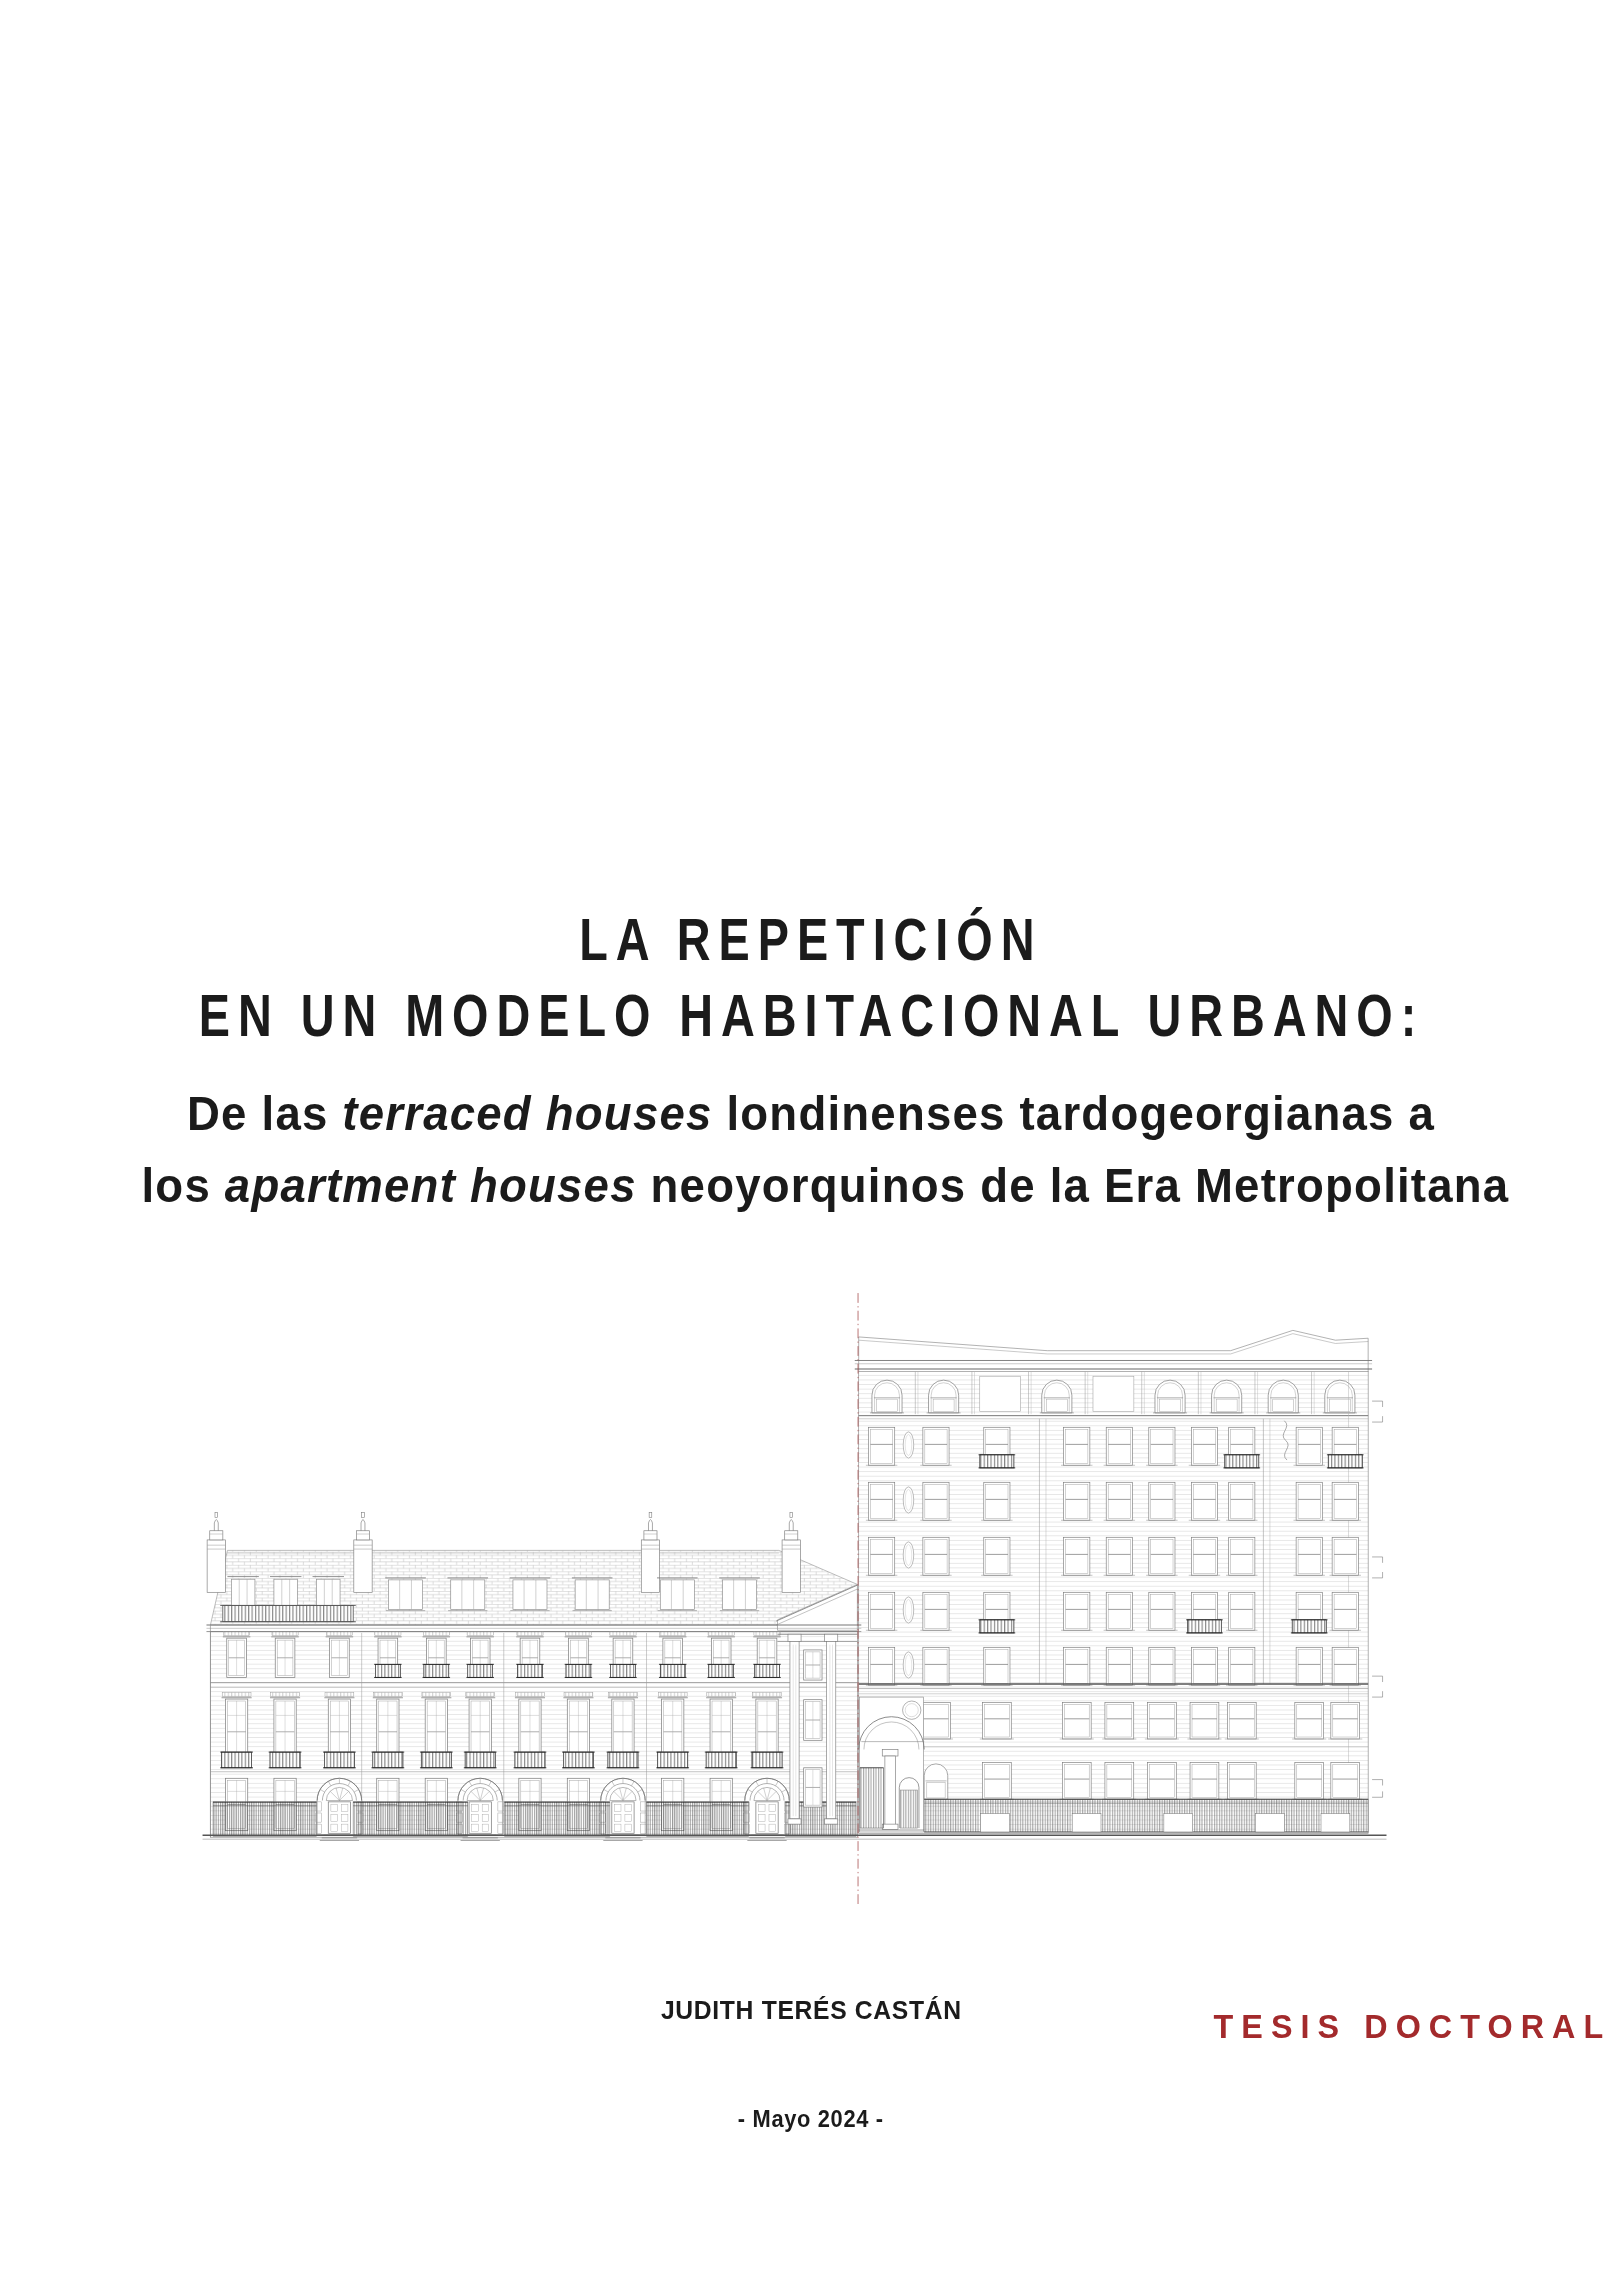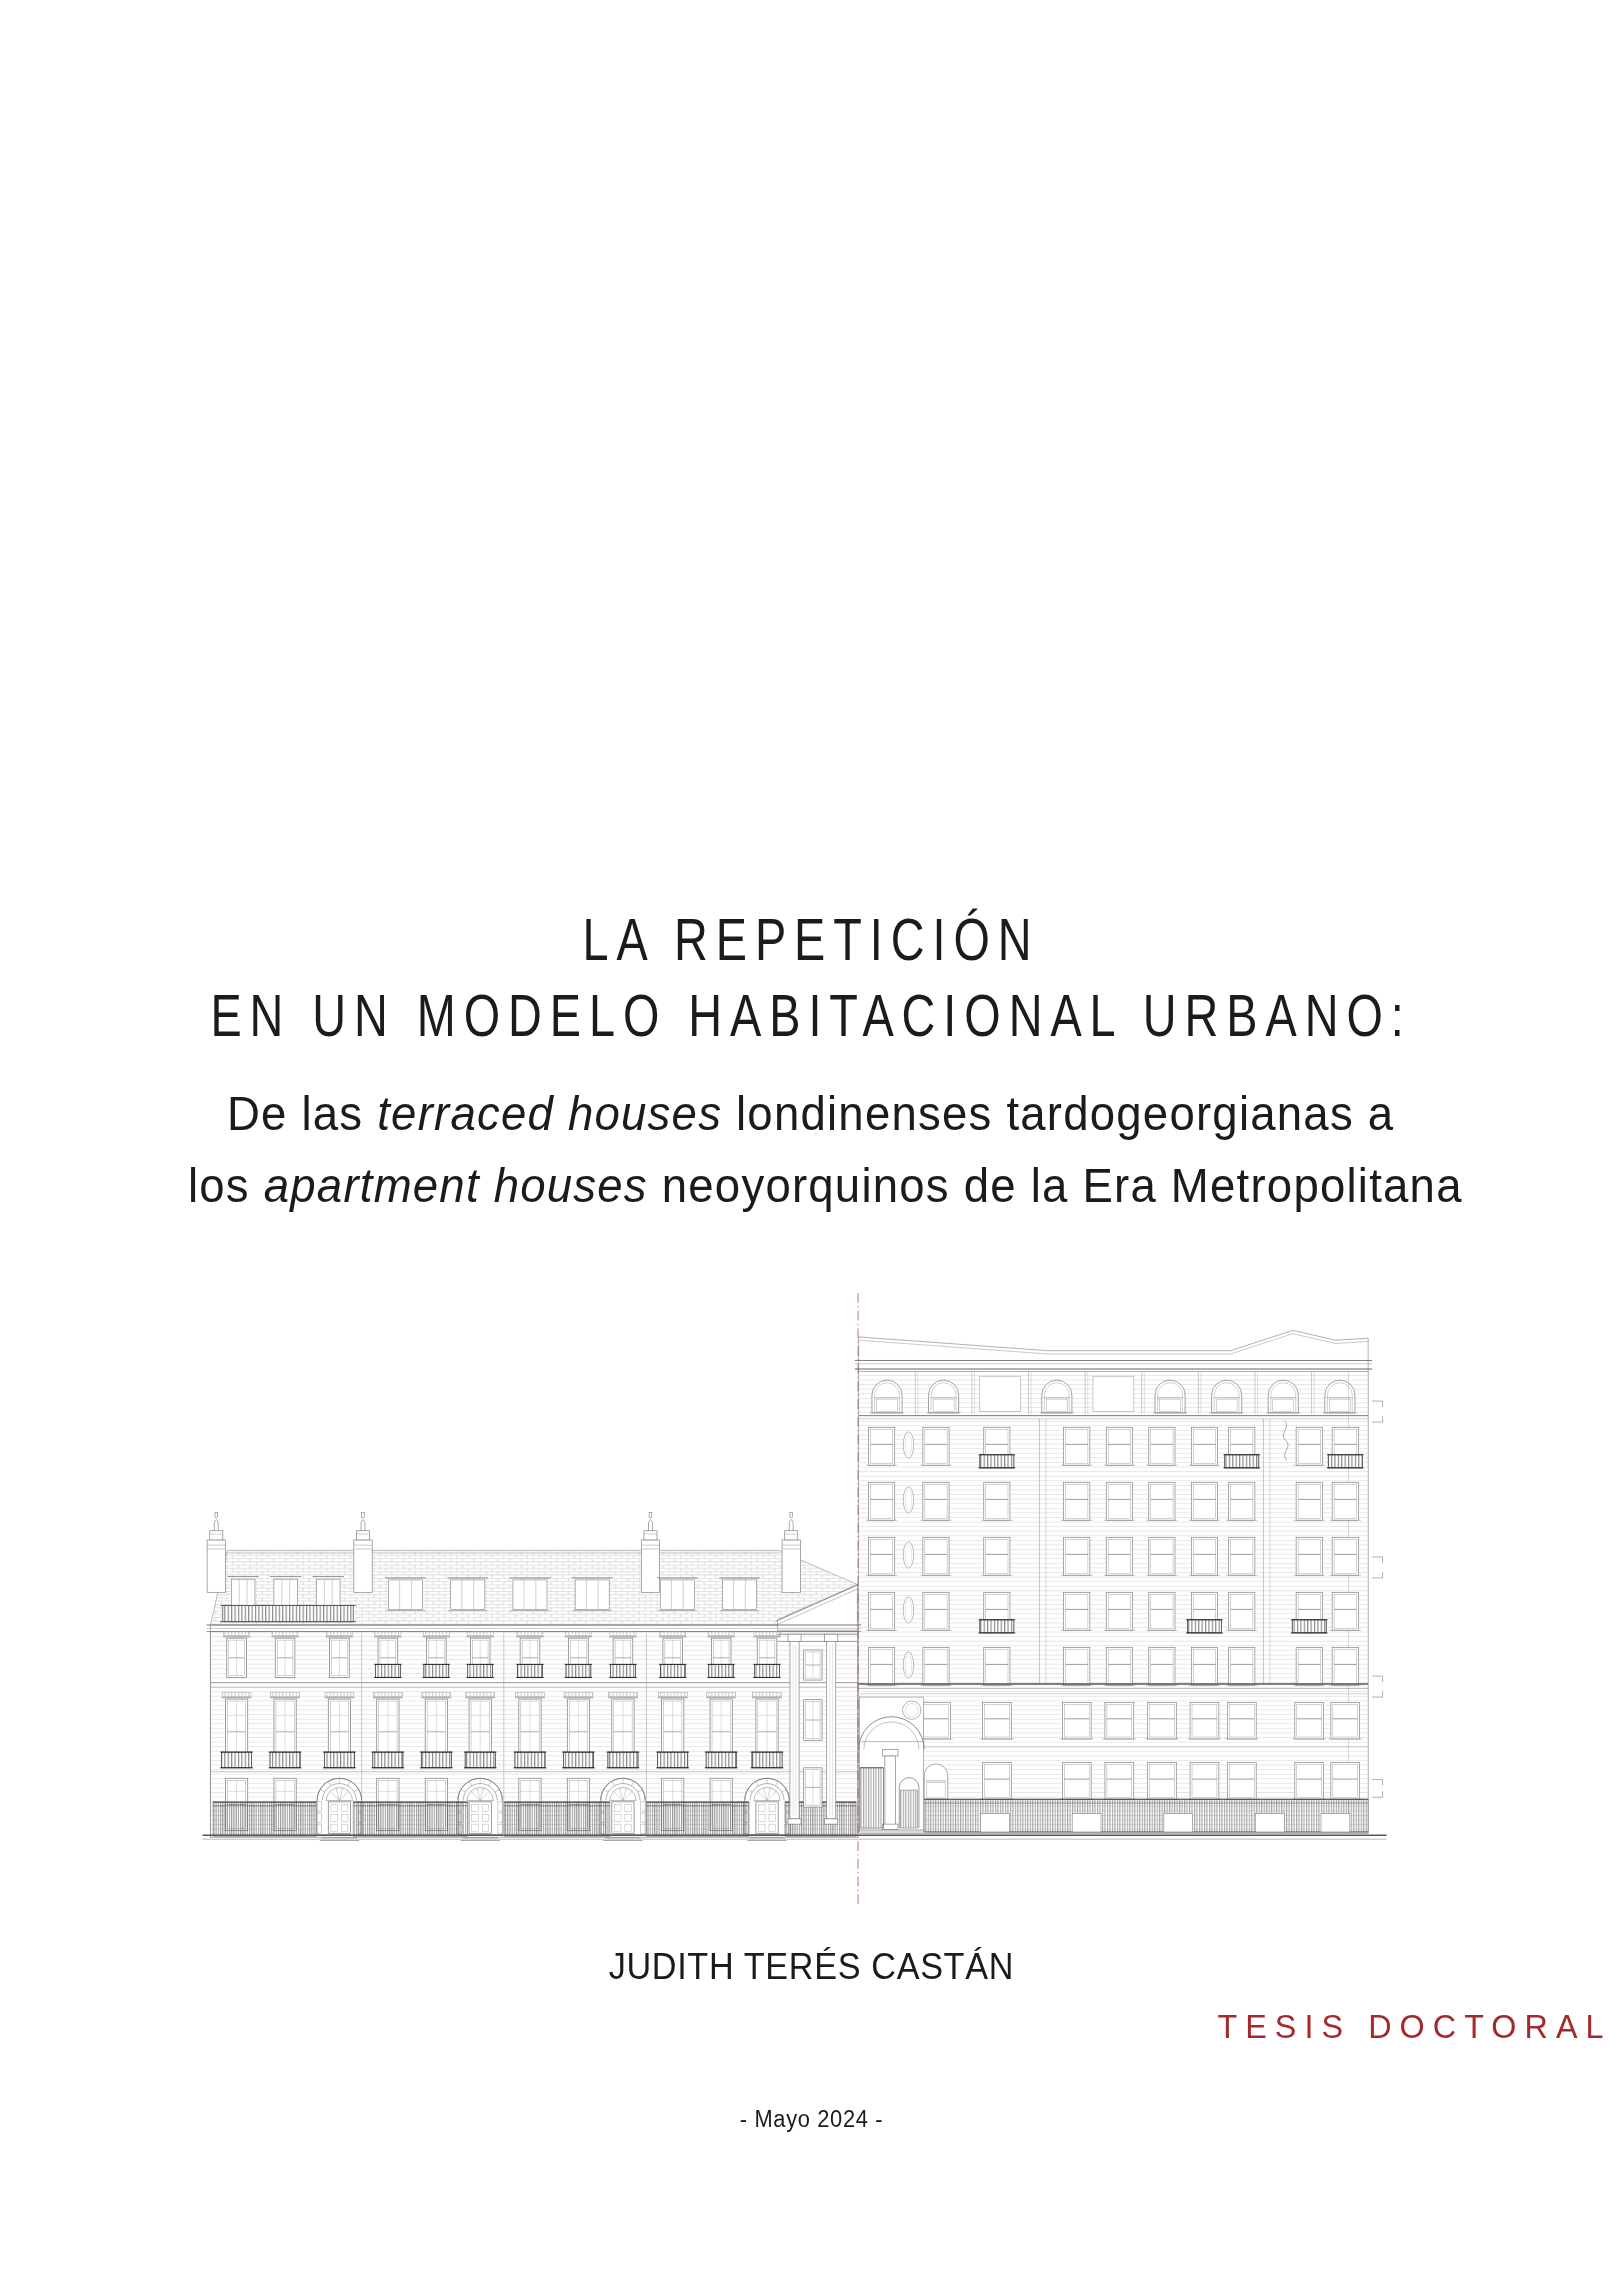--- a/index.html
+++ b/index.html
@@ -1,31 +1,31 @@
 <!DOCTYPE html>
 <html style="--accent: #A32A2C;font-size:10.5px"><head>
 <meta charset="utf-8">
 <style>
   html,body{margin:0;padding:0;}
   body{
     width:1622px;height:2295px;background:#ffffff;position:relative;overflow:hidden;
     font-family:"Liberation Sans", sans-serif;color:#1b1b1b;
   }
-  .cline{position:absolute;left:0;right:0;text-align:center;font-weight:normal;white-space:nowrap;}
+  .cline{position:absolute;left:0;right:0;text-align:center;font-weight:bold;white-space:nowrap;}
   .sq78{display:inline-block;transform:scaleX(0.78);transform-origin:50% 50%;}
   .sq93{display:inline-block;transform:scaleX(0.93);transform-origin:50% 50%;}
   .sq95{display:inline-block;transform:scaleX(0.95);transform-origin:50% 50%;}
   #title-line1{top:910px;font-size:60px;line-height:60px;letter-spacing:0.17em;}
   #title-line2{top:986px;font-size:60px;line-height:60px;letter-spacing:0.17em;}
   .subtitle{font-size:49px;line-height:49px;letter-spacing:1.3px;text-align:center;}
   #subtitle-line1{top:1089px;}
   #subtitle-line2{top:1161px;margin-left:29px;}
   .subtitle .it{font-style:italic;}
   #thesis-label{top:2013px;font-size:34px;line-height:26px;letter-spacing:8.5px;color:var(--accent,#A32A2C);text-align:right;}
-  #author-line{top:1952px;font-size:36px;line-height:29.5px;letter-spacing:0.7px;}
+  #author-line{top:1996px;font-size:26px;line-height:29.5px;letter-spacing:0.7px;}
   #date-line{top:2106px;font-size:23px;line-height:27px;letter-spacing:0.7px;}
   #cover-drawing{position:absolute;left:196px;top:1270px;width:1218px;height:642px;}
 </style>
 </head>
 <body>
 
 <div class="cline" id="title-line1"><span class="sq78">LA REPETICIÓN</span></div>
 <div class="cline" id="title-line2"><span class="sq78">EN UN MODELO HABITACIONAL URBANO:</span></div>
 
 <div class="cline subtitle" id="subtitle-line1"><span class="sq93"><span>De las </span><span class="it">terraced houses</span><span> londinenses tardogeorgianas a</span></span></div>

